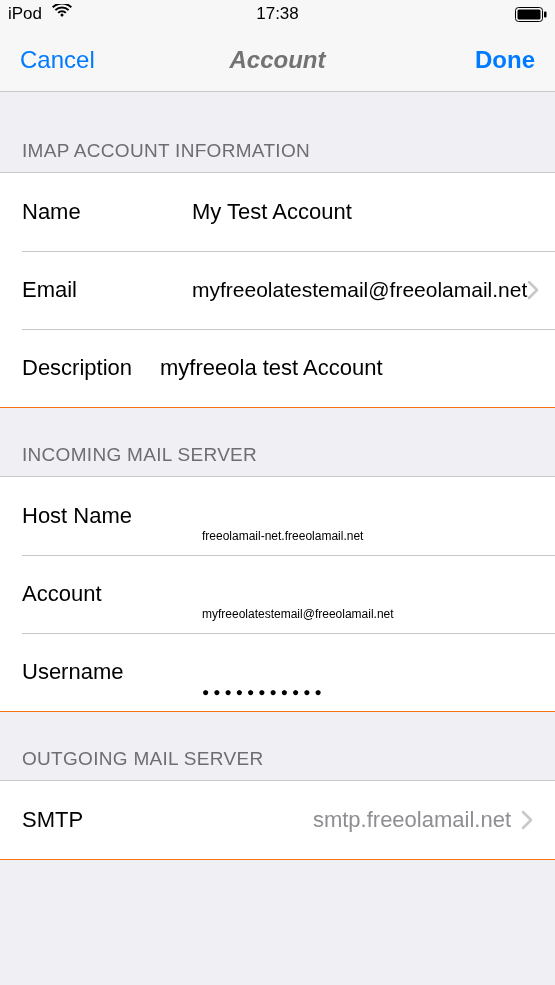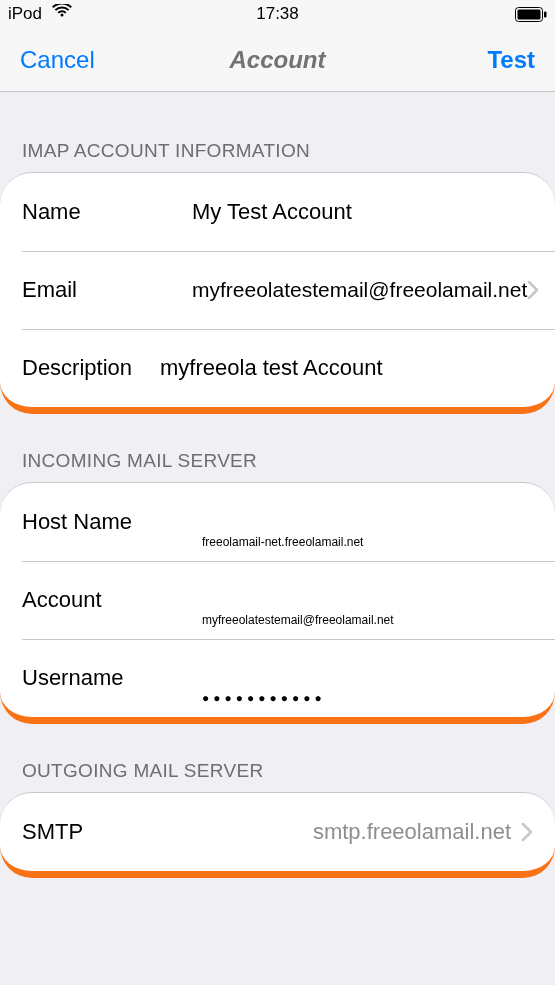--- a/index.html
+++ b/index.html
@@ -84,22 +84,21 @@
       padding: 36px 22px 10px 22px;
       text-transform: uppercase;
       letter-spacing: 0.3px;
     }
     .section-header.first {
       padding-top: 48px;
     }
     .group {
       background: #fff;
       border-top: 1px solid #c8c7cc;
-      border-bottom: 7px solid #f97316;
-      border-radius: 32px;
+      border-bottom: 1px solid #f97316;
     }
     .row {
       display: flex;
       align-items: center;
       min-height: 78px;
       padding: 0 22px;
       position: relative;
     }
     .row + .row::before {
       content: "";
@@ -183,21 +182,21 @@
           <rect x="2.5" y="2.5" width="23" height="10" rx="1.5" fill="#000"></rect>
           <rect x="29" y="4.5" width="2.5" height="6" rx="1" fill="#000"></rect>
         </svg>
     </span>
   </div>
 </div>
 
 <div class="nav-bar">
   <div class="nav-left">Cancel</div>
   <div class="nav-title">Account</div>
-  <div class="nav-right">Test</div>
+  <div class="nav-right">Done</div>
 </div>
 
 <div class="content">
 
   <div class="section-header first">IMAP ACCOUNT INFORMATION</div>
   <div class="group">
     <div class="row">
       <div class="row-label">Name</div>
       <input class="row-value" value="My Test Account" style="">
     </div>

